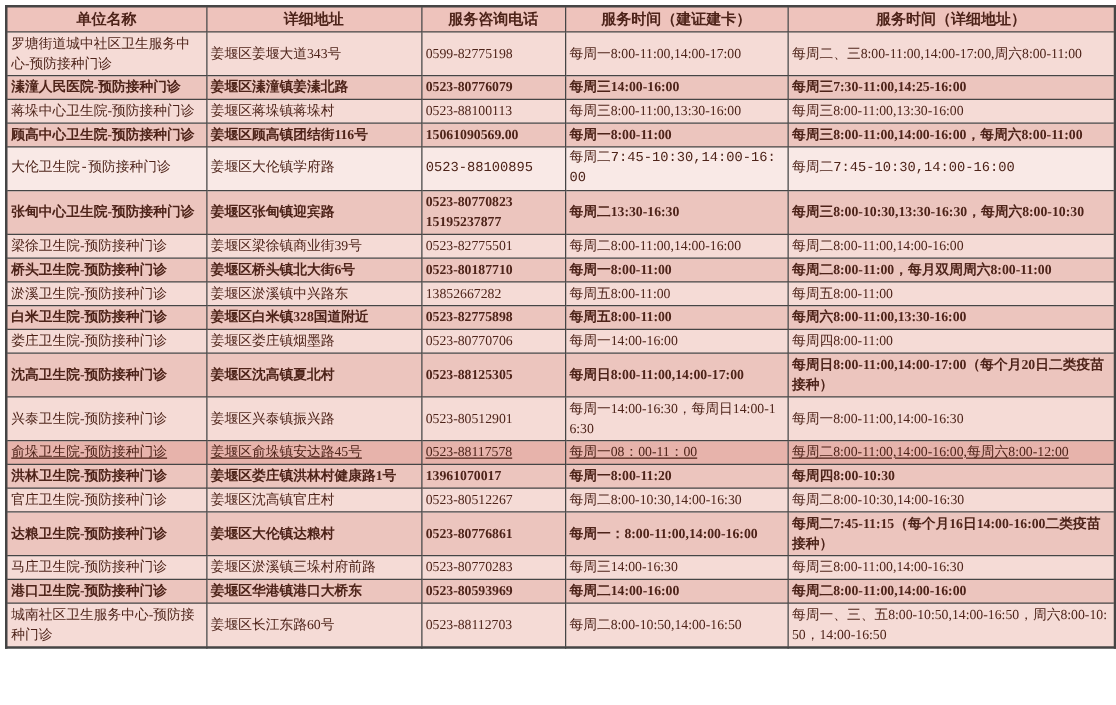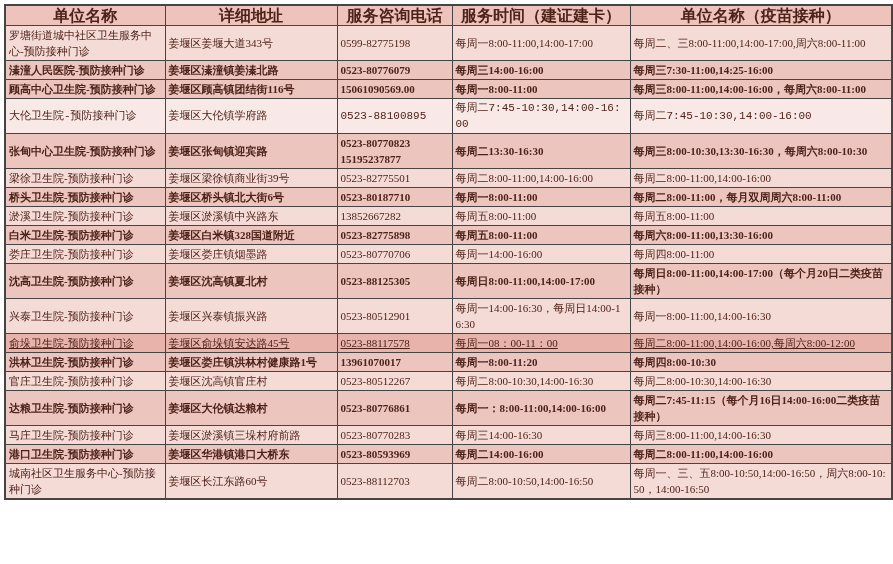--- a/index.html
+++ b/index.html
@@ -18,21 +18,21 @@
     padding:1px 3px;
     line-height:16px;
     vertical-align:middle;
     white-space:pre-line;
     word-break:break-all;
     overflow-wrap:anywhere;
   }
   th{
     background:var(--header-bg);
     font-weight:bold;text-align:center;
-    font-size:16px;line-height:15px;padding:2px 3px;white-space:normal;
+    font-size:12px;line-height:15px;padding:2px 3px;white-space:normal;
   }
   td{text-align:left;}
   tr.shade-light  td{background:var(--row-light);}
   tr.shade-medium td{background:var(--row-medium);font-weight:bold;}
   tr.shade-xlight td{background:var(--row-xlight);font-family:Liberation Mono, monospace;}
   tr.shade-dark   td{background:var(--row-dark);text-decoration:underline;}
 </style>
 </head>
 <body>
 
@@ -44,37 +44,44 @@
         <col style="width: 115px;">
         <col style="width: 178px;">
         <col style="width: 262px;">
       </colgroup>
     <thead>
       <tr>
           <th>单位名称</th>
           <th>详细地址</th>
           <th>服务咨询电话</th>
           <th>服务时间（建证建卡）</th>
-          <th>单位名称（疫苗接种）</th>
+          <th>服务时间（详细地址）</th>
         </tr>
     </thead>
     <tbody>
         <tr class="shade-light">
           <td>罗塘街道城中社区卫生服务中心-预防接种门诊</td>
           <td>姜堰区姜堰大道343号</td>
           <td>0599-82775198</td>
           <td>每周一8:00-11:00,14:00-17:00</td>
           <td>每周二、三8:00-11:00,14:00-17:00,周六8:00-11:00</td>
         </tr>
         <tr class="shade-medium">
           <td>溱潼人民医院-预防接种门诊</td>
           <td>姜堰区溱潼镇姜溱北路</td>
           <td>0523-80776079</td>
           <td>每周三14:00-16:00</td>
           <td>每周三7:30-11:00,14:25-16:00</td>
+        </tr>
+        <tr class="shade-light">
+          <td>蒋垛中心卫生院-预防接种门诊</td>
+          <td>姜堰区蒋垛镇蒋垛村</td>
+          <td>0523-88100113</td>
+          <td>每周三8:00-11:00,13:30-16:00</td>
+          <td>每周三8:00-11:00,13:30-16:00</td>
         </tr>
         <tr class="shade-medium">
           <td>顾高中心卫生院-预防接种门诊</td>
           <td>姜堰区顾高镇团结街116号</td>
           <td>15061090569.00</td>
           <td>每周一8:00-11:00</td>
           <td>每周三8:00-11:00,14:00-16:00，每周六8:00-11:00</td>
         </tr>
         <tr class="shade-xlight">
           <td>大伦卫生院-预防接种门诊</td>

